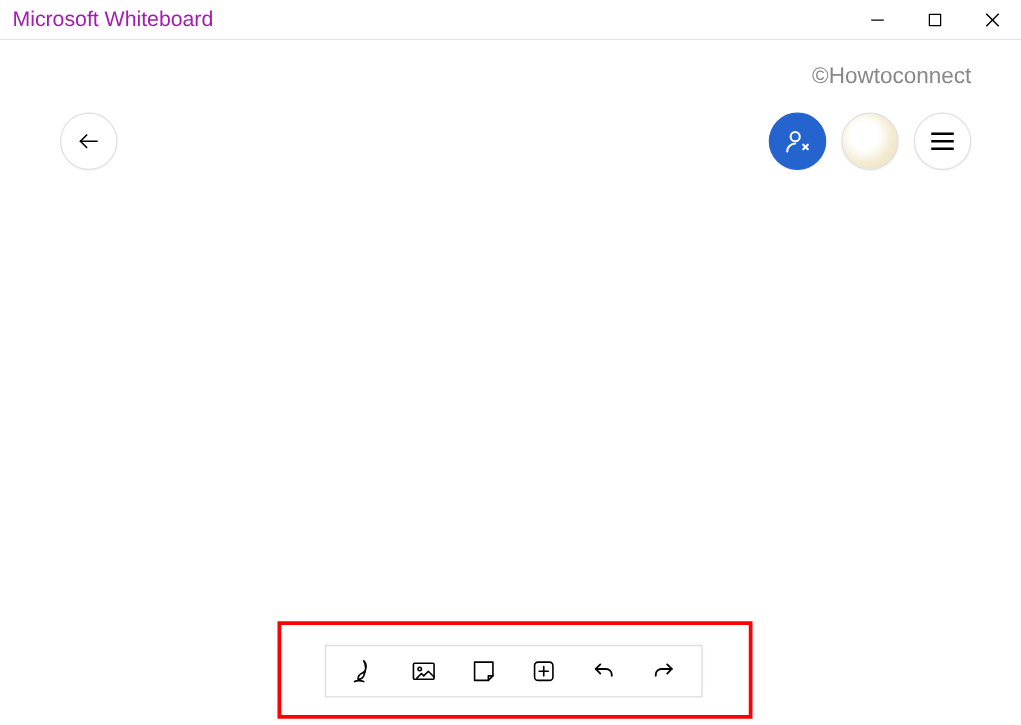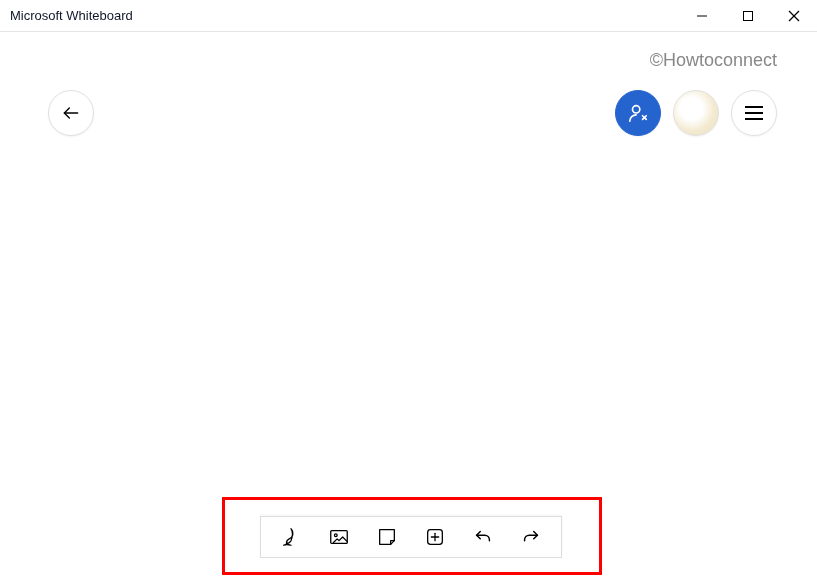--- a/index.html
+++ b/index.html
@@ -14,22 +14,22 @@
   }
   .titlebar {
     display: flex;
     align-items: center;
     height: 32px;
     border-bottom: 1px solid #e5e5e5;
     padding-left: 10px;
     box-sizing: border-box;
   }
   .titlebar-title {
-    font-size: 13px;
-    color: #0f172a;
+    font-size: 17px;
+    color: #a21caf;
     flex: 1;
   }
   .window-controls {
     display: flex;
     align-items: center;
     height: 100%;
   }
   .win-btn {
     width: 46px;
     height: 32px;

